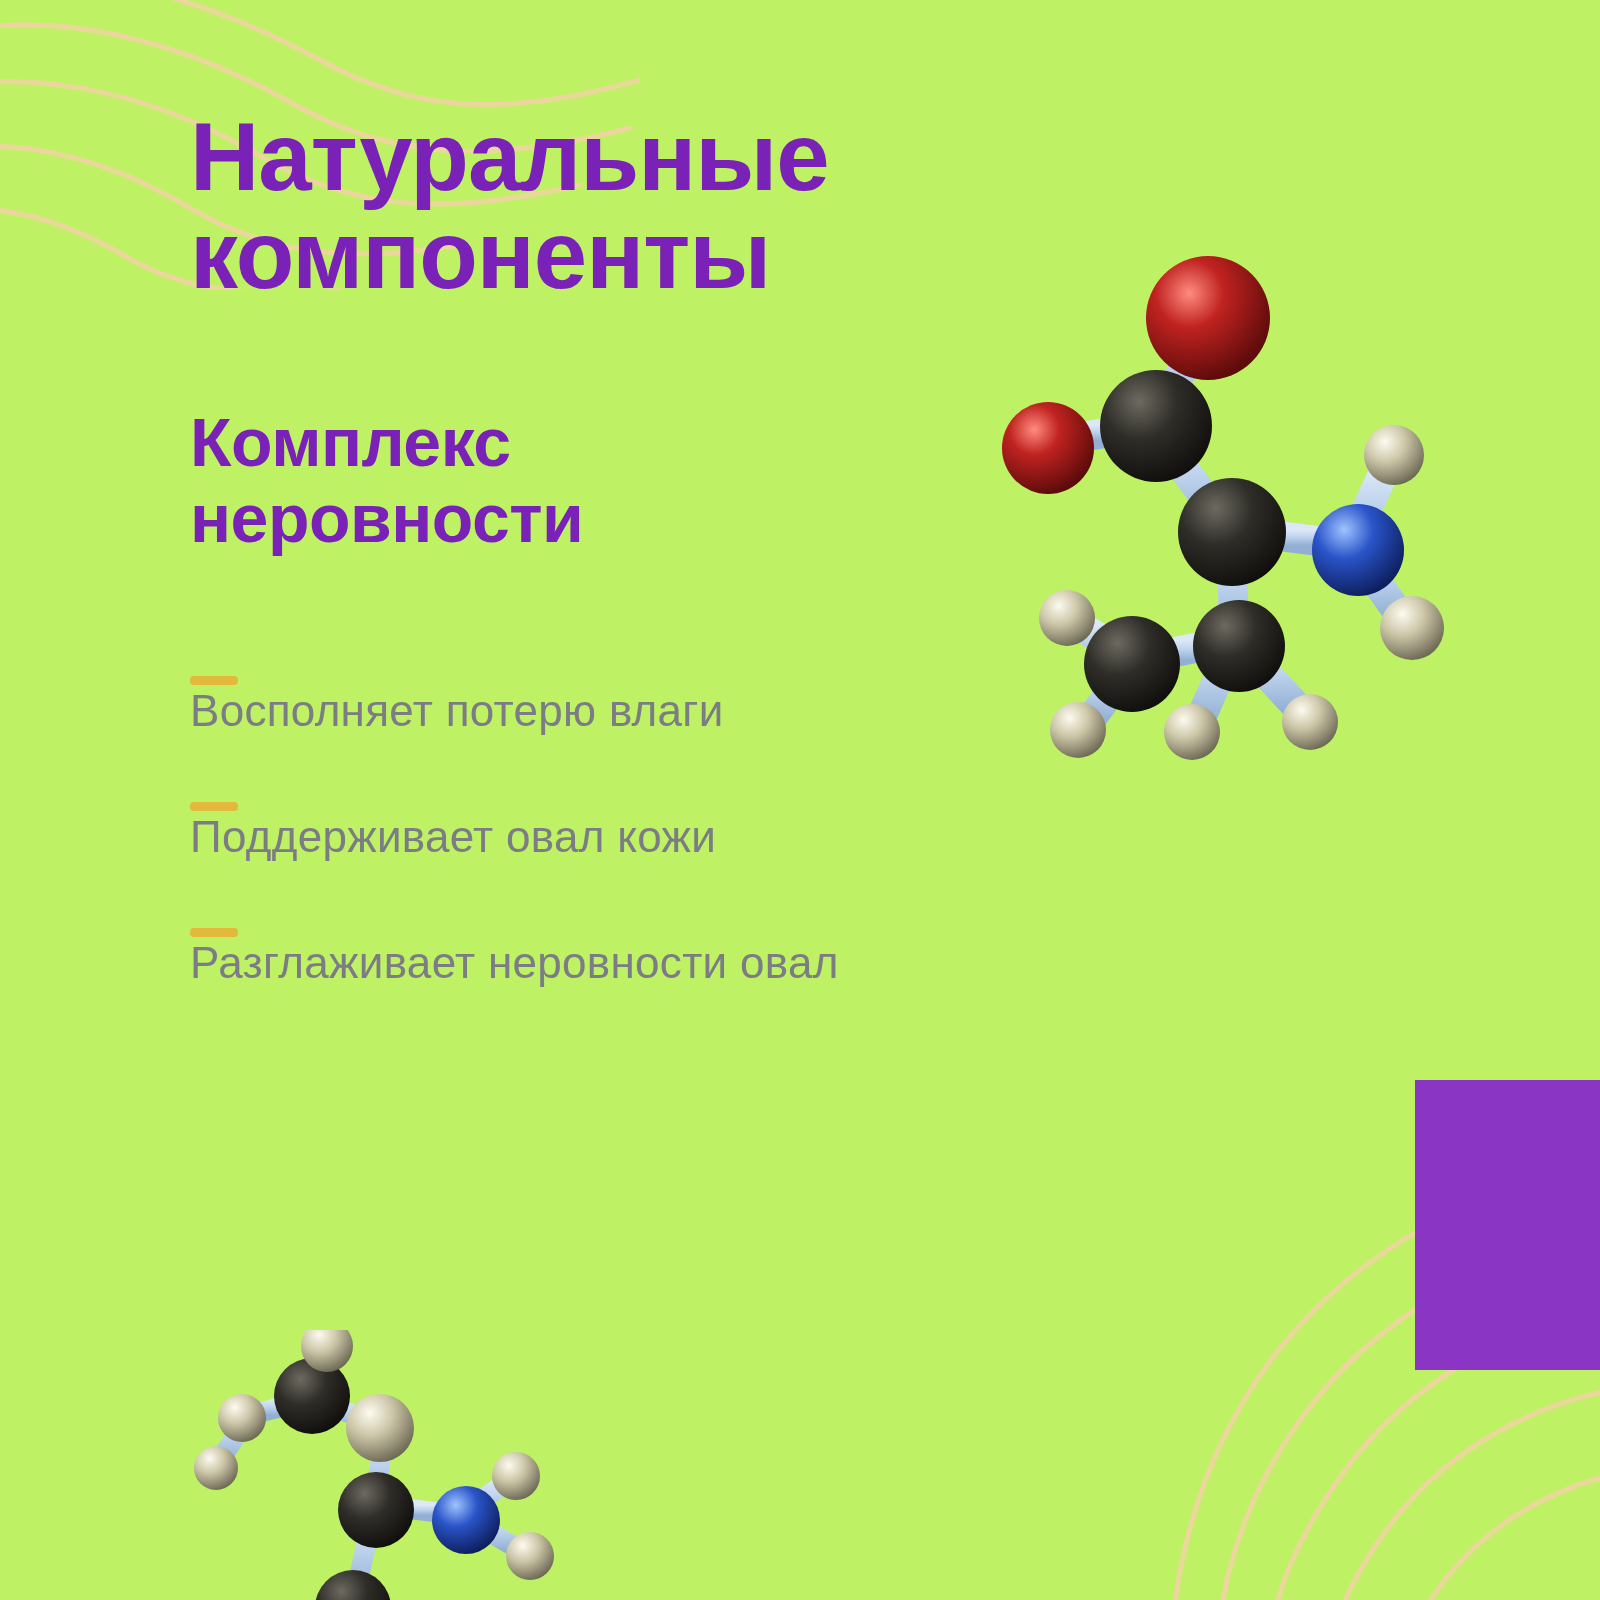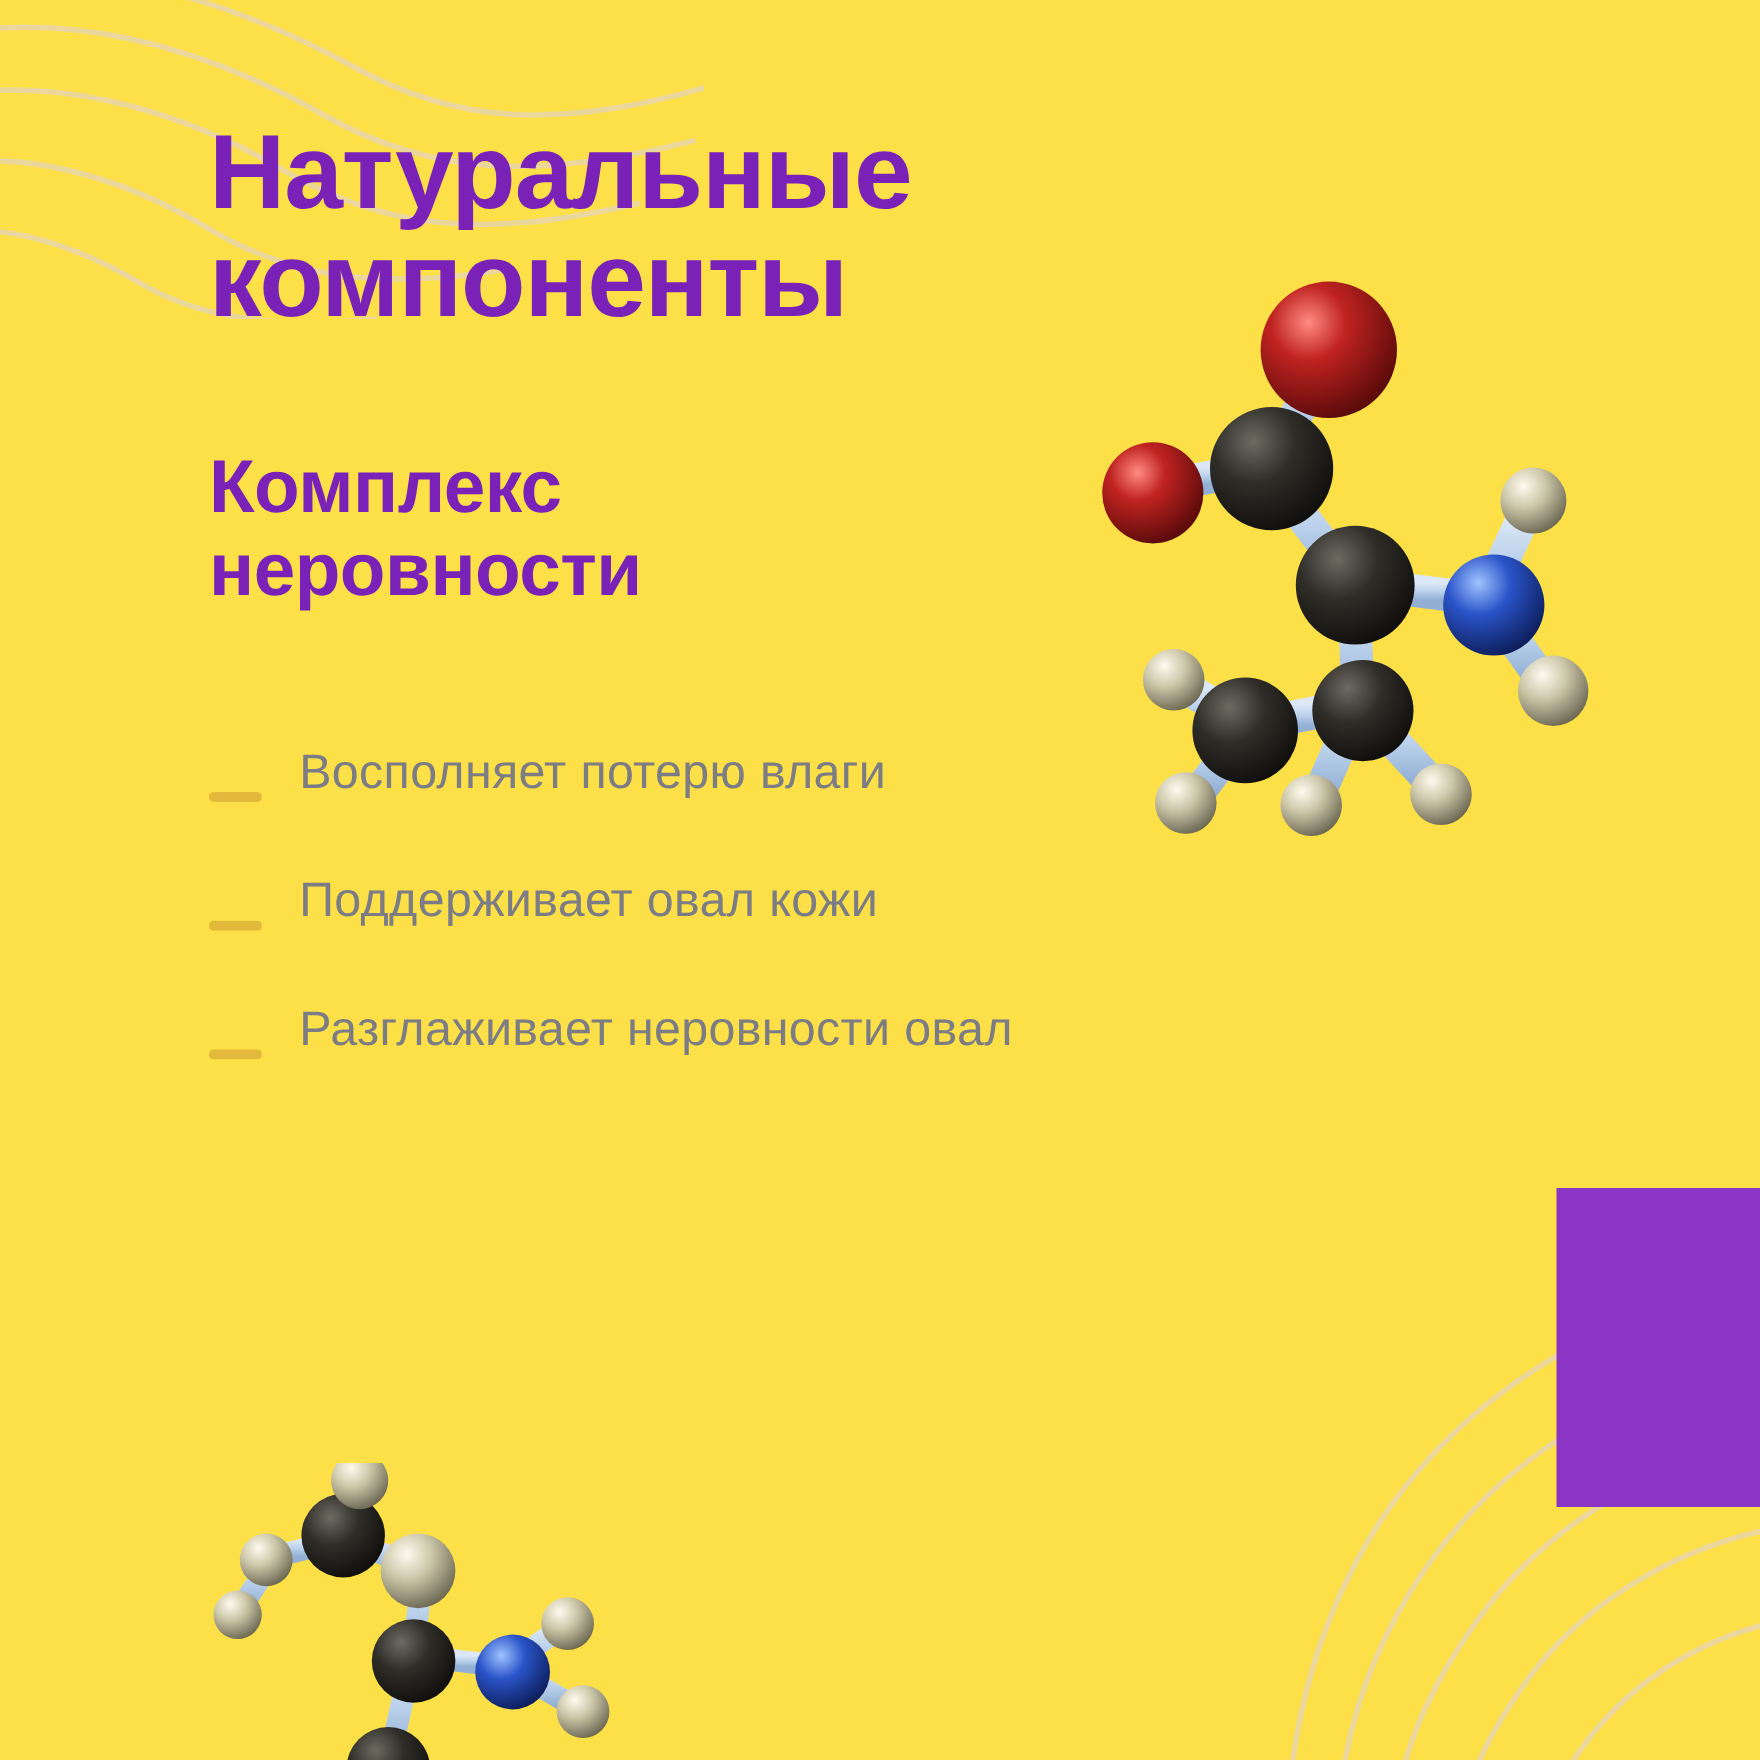--- a/index.html
+++ b/index.html
@@ -13,21 +13,21 @@
     height: 1600px;
     position: relative;
     overflow: hidden;
     font-family: "Liberation Sans", sans-serif;
     background: #fdfdfd;
   }
 
   .slide {
     position: absolute;
     inset: 0;
-    background: #fde047;
+    background: #bef264;
     overflow: hidden;
   }
 
   
   .wave-top {
     position: absolute;
     top: -40px;
     left: -60px;
     width: 700px;
     height: 330px;
@@ -80,22 +80,23 @@
   }
 
   .bullets {
     margin: 0;
     padding: 0;
     list-style: none;
     margin-top: 120px;
   }
   .bullet {
     display: flex;
-    align-items: flex-end;
+    align-items: flex-start;
     margin-bottom: 64px;
+    flex-direction: column;
   }
   .bullet-dash {
     width: 48px;
     height: 9px;
     border-radius: 4px;
     background: #E3B93B;
     flex: 0 0 auto;
     margin-right: 34px;
   }
   .bullet-text {

